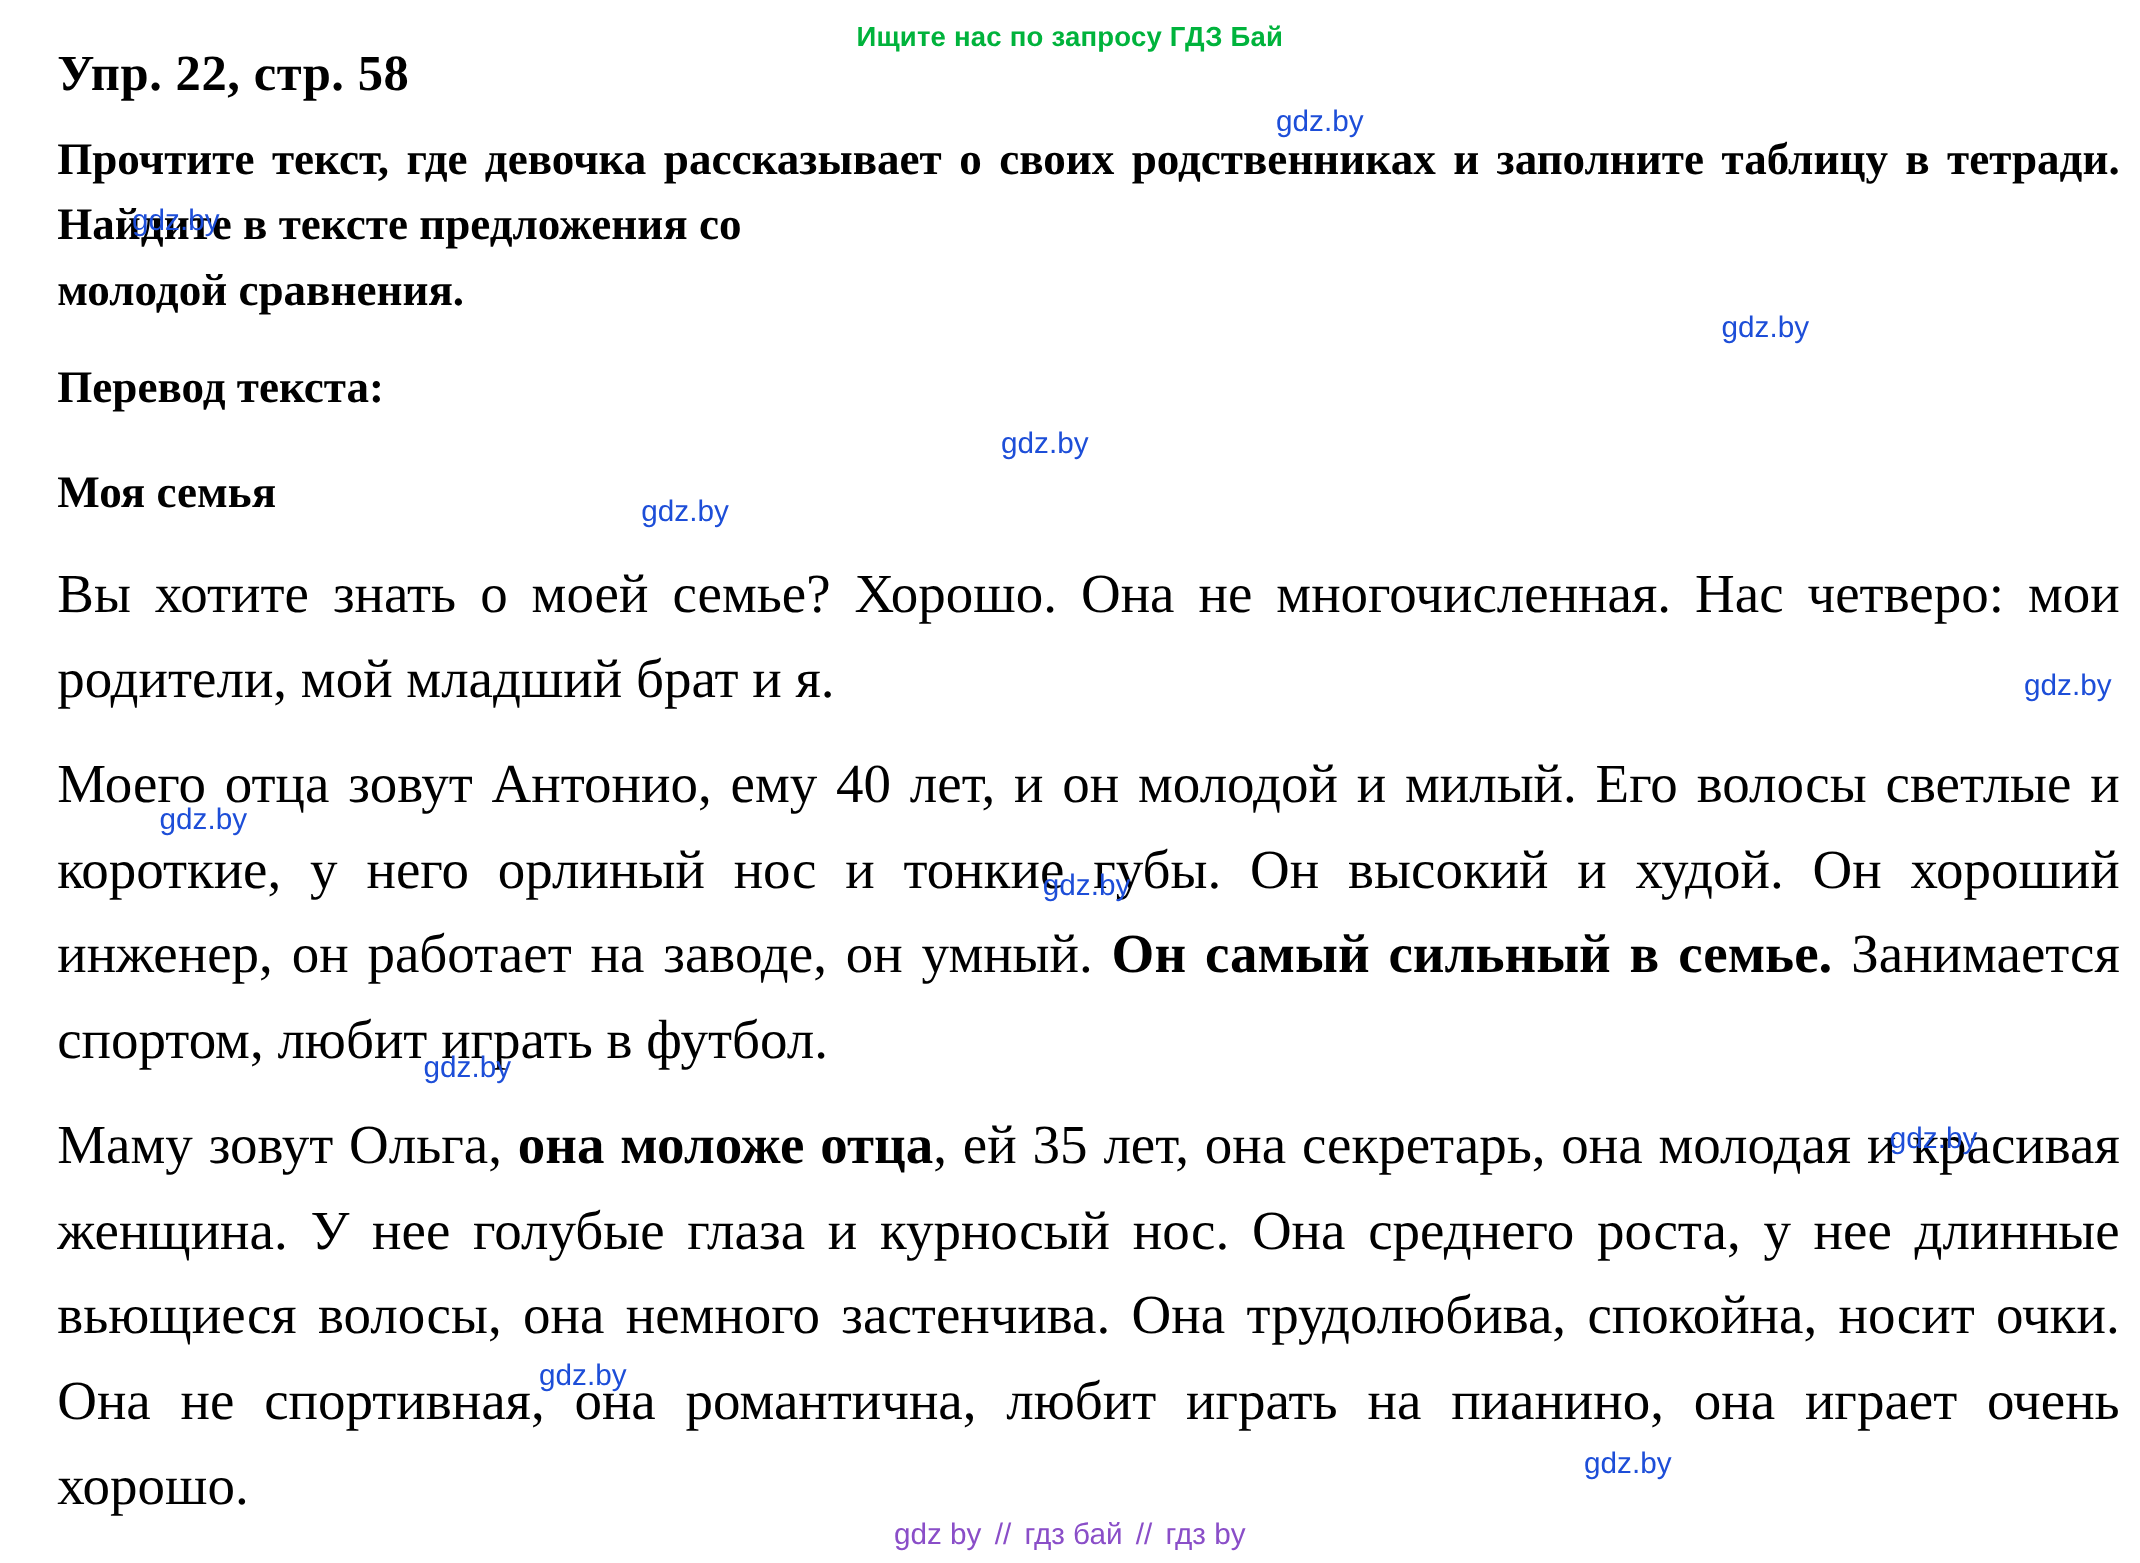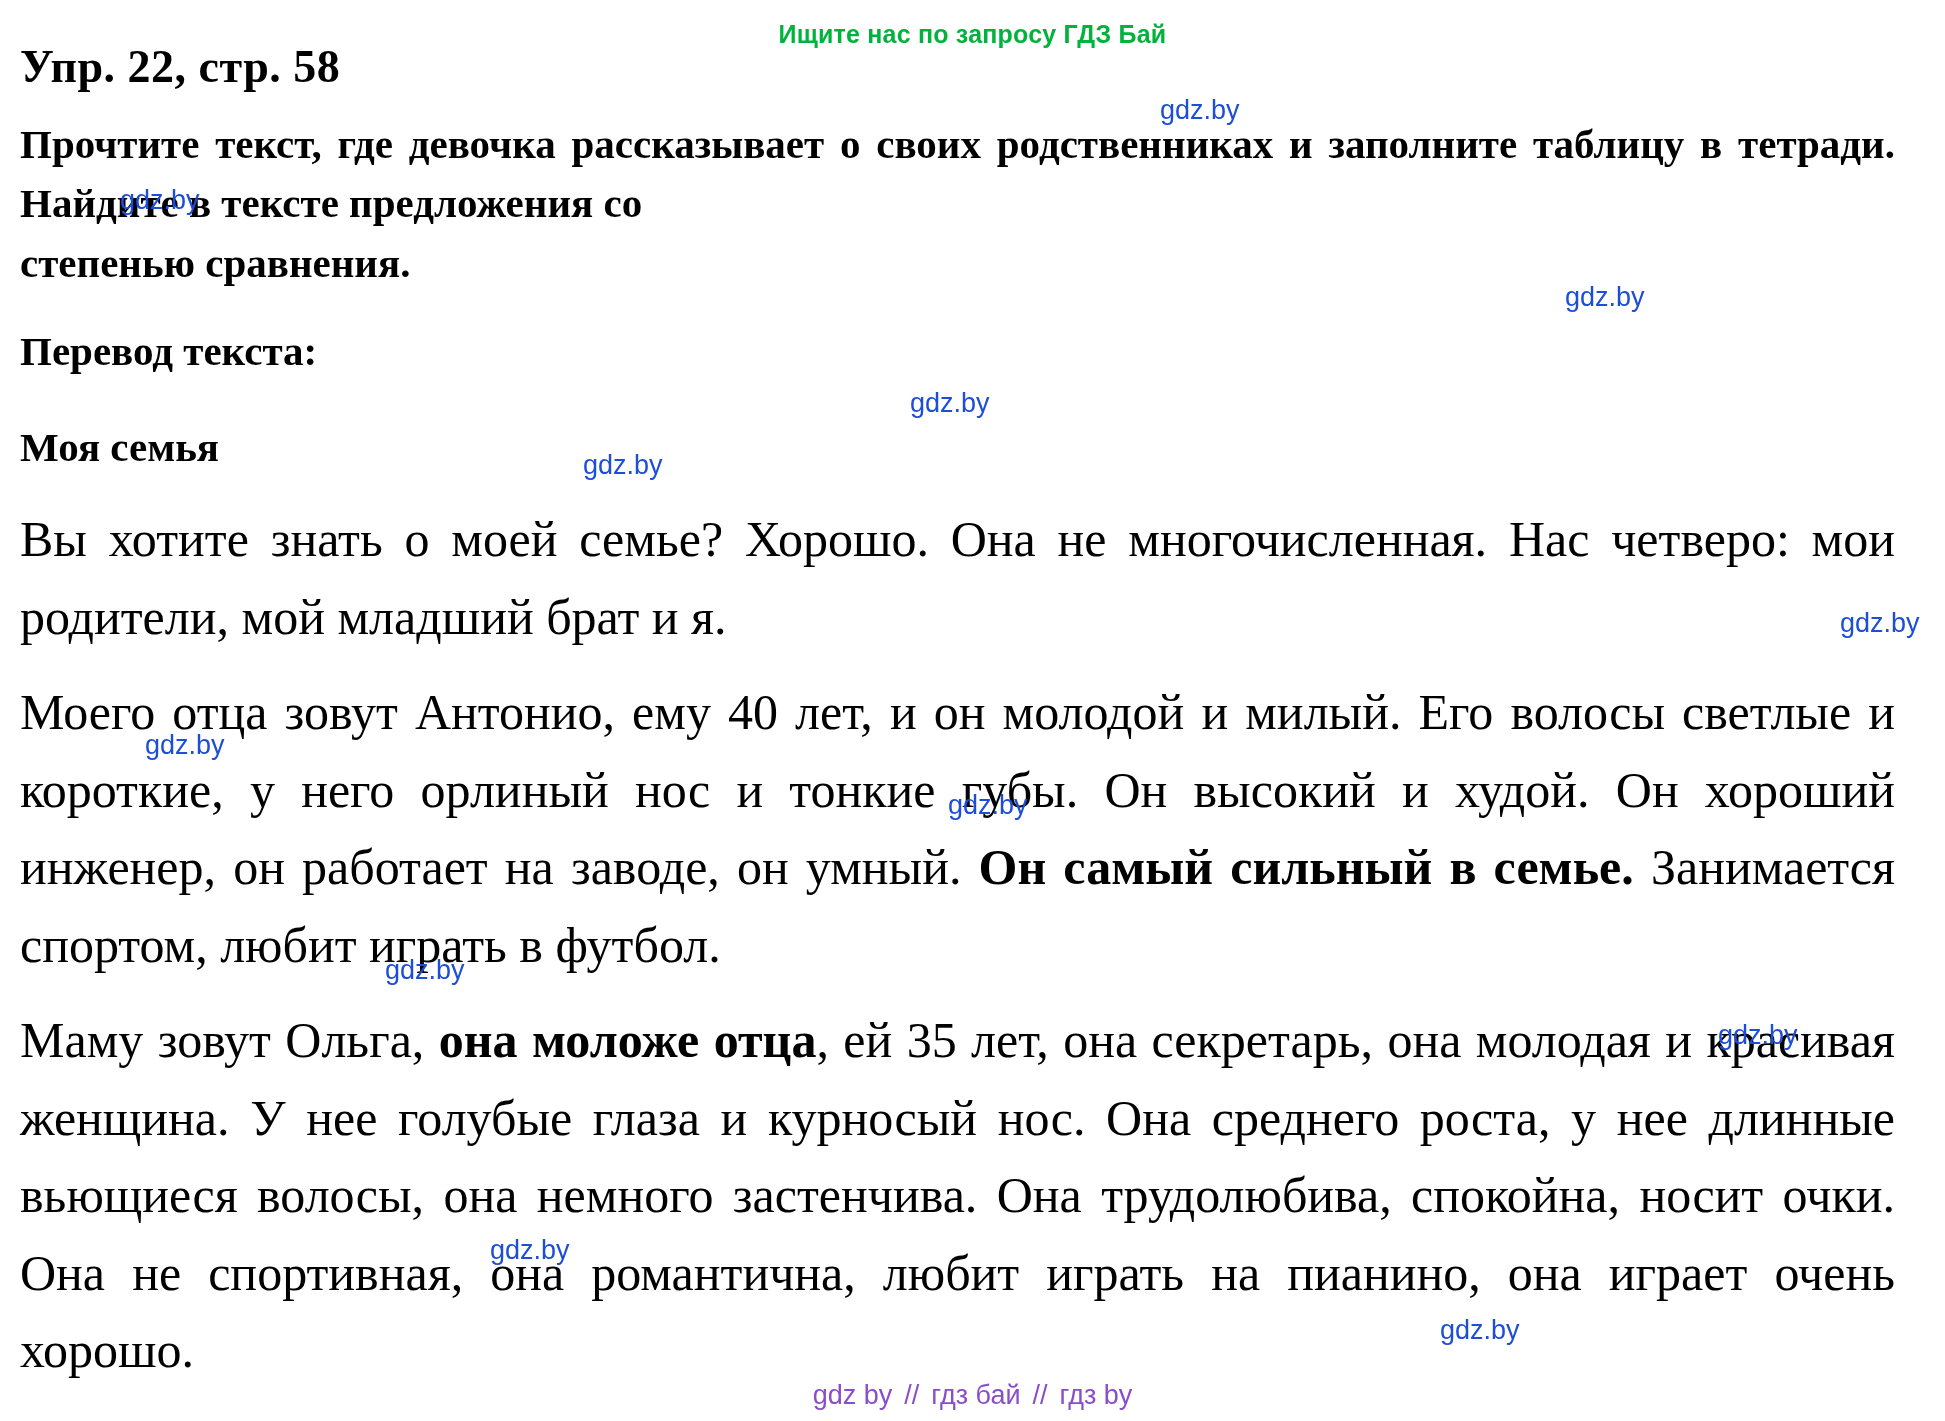--- a/index.html
+++ b/index.html
@@ -28,21 +28,21 @@
     font-weight: bold;
     color: #00b33c;
     padding-top: 20px;
     letter-spacing: 0.2px;
   }
 
   
   .page {
     position: absolute;
     top: 40px;
-    left: 20px;
+    left: 52px;
     width: 1880px;
   }
 
   .exercise-title {
     font-size: 46px;
     font-weight: bold;
     margin: 0 0 22px 0;
     letter-spacing: 0.5px;
   }
 
@@ -109,21 +109,21 @@
 <body>
 
 <div class="top-banner" style="color: rgb(0, 179, 60);">Ищите нас по запросу ГДЗ Бай</div>
 
 <div class="page">
 
   <div class="exercise-title">Упр. 22, стр. 58</div>
 
   <div class="task">
     <span>Прочтите текст, где девочка рассказывает о своих родственниках и заполните таблицу в тетради. Найдите в тексте предложения со</span>
-    <span class="last-line">степенью сравнения.</span>
+    <span class="last-line">молодой сравнения.</span>
   </div>
 
   <div class="subheading">Перевод текста:</div>
 
   <div class="heading-family">Моя семья</div>
 
   <div class="para">
     <span>Вы хотите знать о моей семье? Хорошо. Она не многочисленная. Нас четверо: мои родители, мой младший брат и я.</span>
   </div>
 

